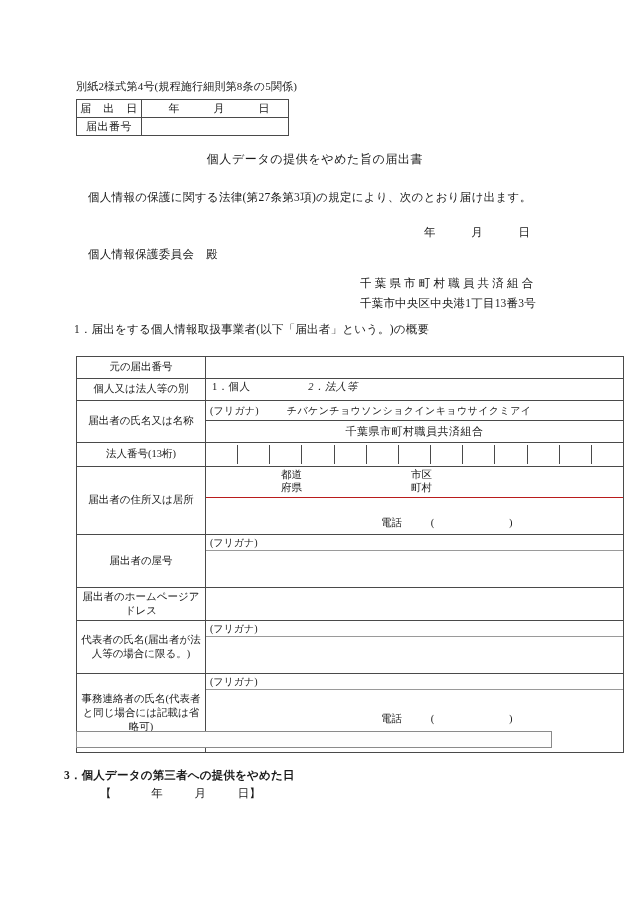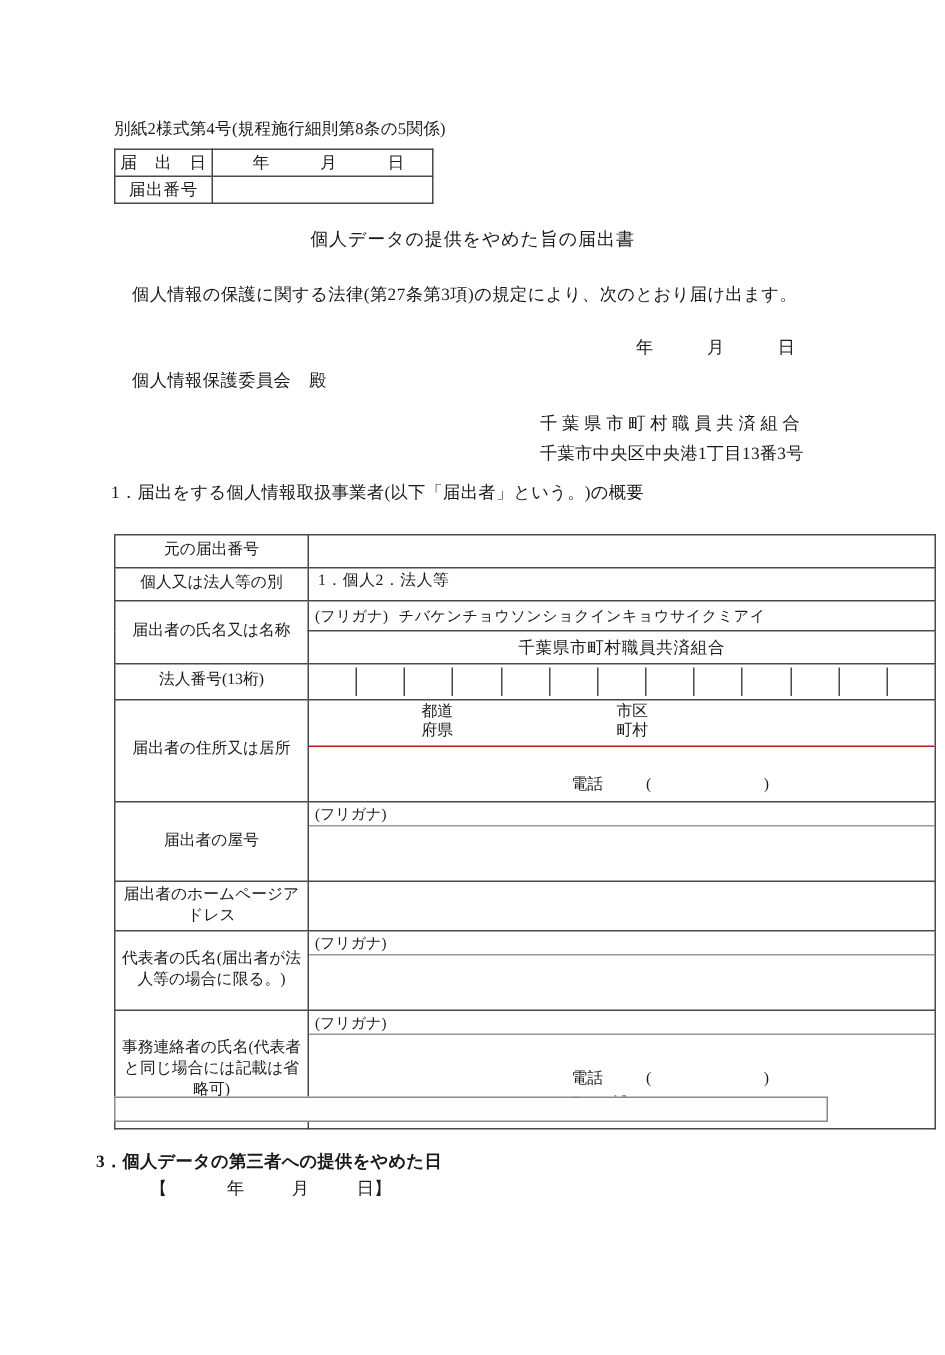--- a/index.html
+++ b/index.html
@@ -146,21 +146,21 @@
 
   .furi {
     font-size: 10px;
     letter-spacing: 0.2px;
   }
   .furi-inner {
     display: flex;
     align-items: center;
   }
   .furi-inner .kana {
-    margin-left: 7px;
+    margin-left: 28px;
     letter-spacing: 0.4px;
   }
 
   .katakana-val {
     letter-spacing: 0.4px;
   }
 
   .name-val {
     text-align: center;
     letter-spacing: 0.5px;
@@ -246,21 +246,21 @@
 
   .hp-blank { height: 30px; }
 
   
   .choice-row {
     display: flex;
     height: 100%;
     font-size: 10.5px;
   }
   .choice-row .opt1 { margin-left: 2px; letter-spacing: 0.4px; }
-  .choice-row .opt2 { letter-spacing: 0.4px; }
+  .choice-row .opt2 { margin-left: 58px; letter-spacing: 0.4px; font-style: italic; }
 
   
   #reason-box {
     position: absolute;
     left: 76px; top: 731px;
     width: 476px;
     height: 17px;
     border: 1px solid #8a8a8a;
     background: #fdfdfd;
     box-sizing: border-box;

